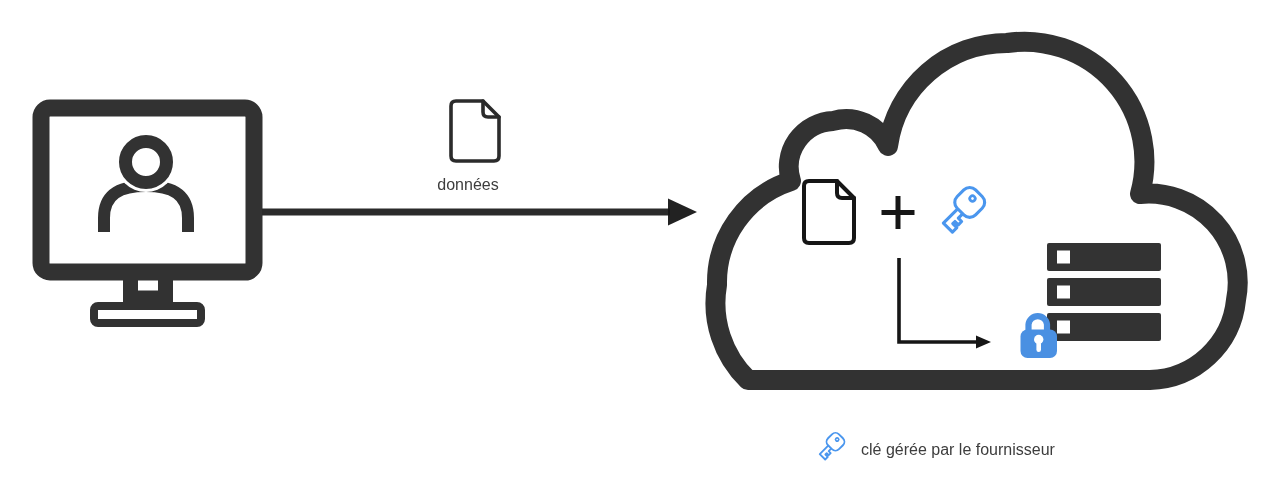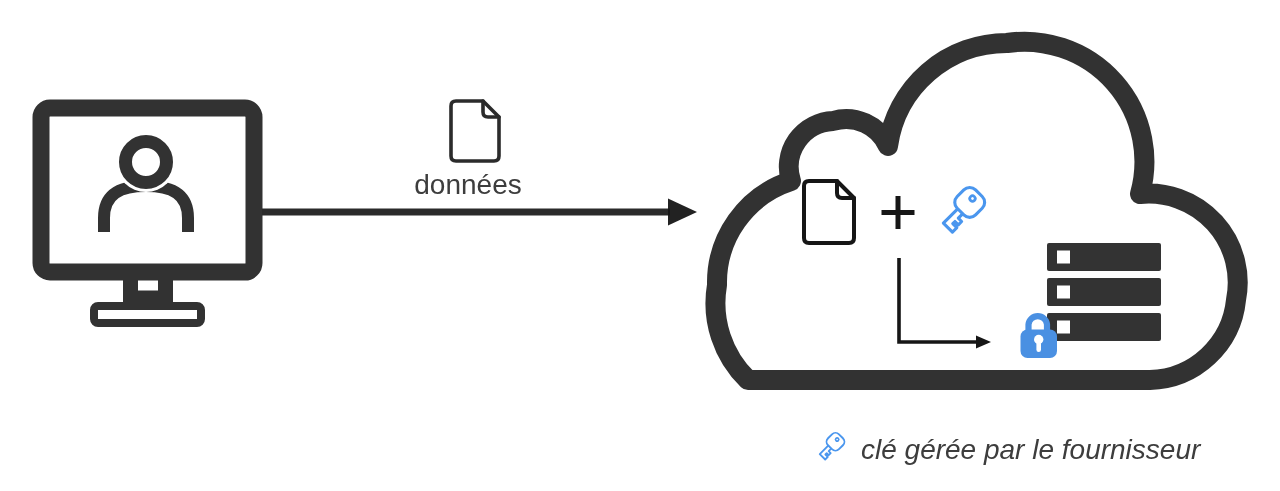--- a/index.html
+++ b/index.html
@@ -31,37 +31,36 @@
   .server-fill  { fill:   var(--server-fill, #333); }
   .key-stroke   { stroke: var(--key-blue, #4a96ee); }
   .lock-fill    { fill:   var(--lock-blue, #4a90e2); }
   .lock-stroke  { stroke: var(--lock-blue, #4a90e2); }
   .white-fill   { fill: #ffffff; }
   .no-fill      { fill: none; }
 
   .label {
     position: absolute;
     color: var(--text-color, #3d3d3d);
-    font-size: 28px;
+    font-size: 16px;
     line-height: 26px;
     white-space: nowrap;
   }
   .label-data {
     left: 468px;
     top: 172px;
     transform: translateX(-50%);
   }
   .label-caption-1 {
     left: 861px;
     top: 400px;
   }
   .label-caption-2 {
     left: 861px;
     top: 437px;
-    font-style: italic;
   }
 </style>
 </head>
 <body>
 
 <div class="stage">
 
   <svg class="diagram" width="1280" height="491" viewBox="0 0 1280 491">
 
     <defs>

